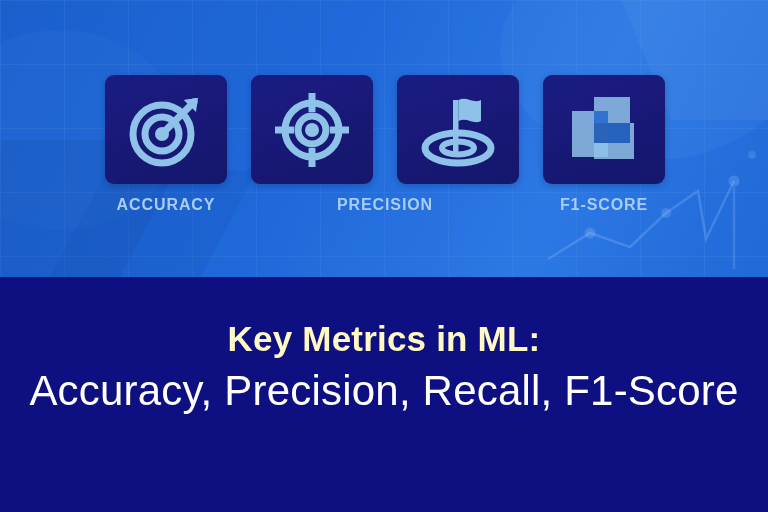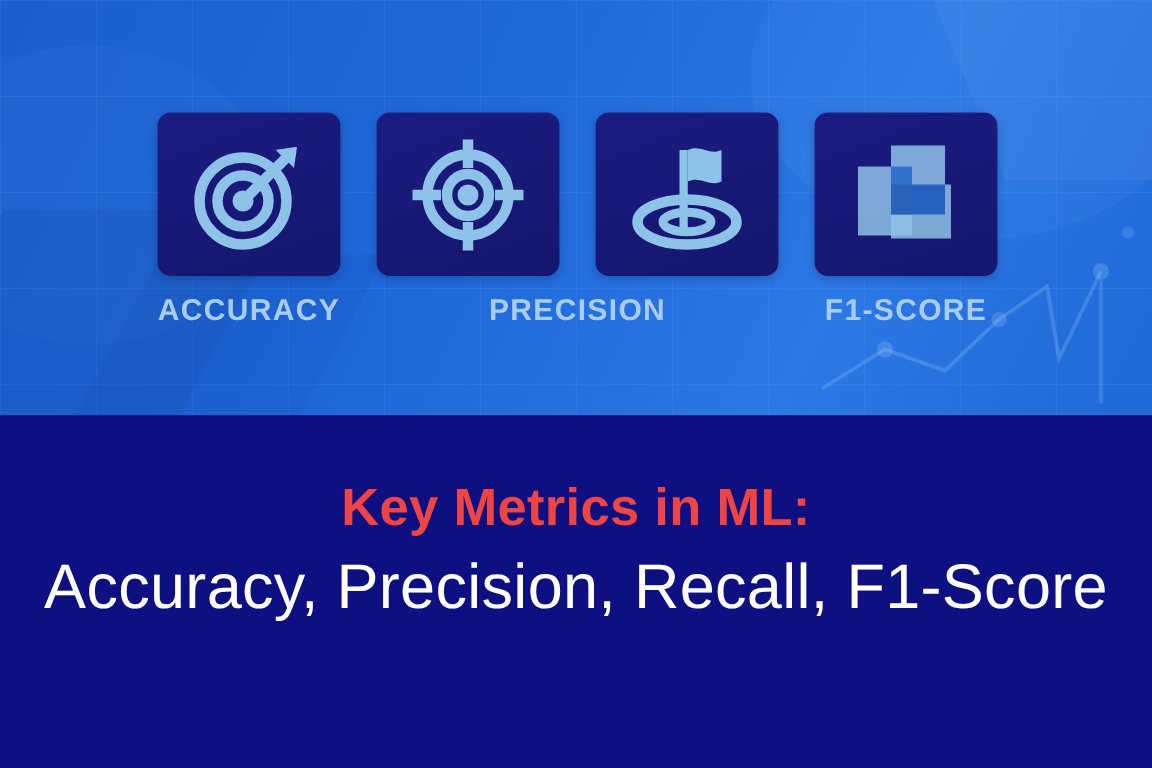--- a/index.html
+++ b/index.html
@@ -79,42 +79,42 @@
     position: absolute;
     left: 105px; top: 196px;
     width: 560px;
     display: flex;
     justify-content: space-between;
   }
   .metric-label {
     width: 122px;
     text-align: center;
     color: #a9cdf2;
-    font-size: 20px;
+    font-size: 16px;
     font-weight: bold;
     letter-spacing: 0.9px;
     white-space: nowrap;
   }
 
   
   .bottom-band {
     position: absolute;
     left: 0; top: 277px;
     width: 768px;
     height: 235px;
     background: #0e0f80;
   }
   .title-block {
     position: absolute;
     left: 0; top: 42px;
     width: 768px;
     text-align: center;
   }
   .title-line1 {
-    color: #ef4444;
+    color: #fef9c3;
     font-size: 35px;
     font-weight: bold;
     letter-spacing: 0.2px;
     line-height: 1.12;
   }
   .title-line2 {
     color: #ffffff;
     font-size: 42px;
     font-weight: normal;
     letter-spacing: 0.2px;

